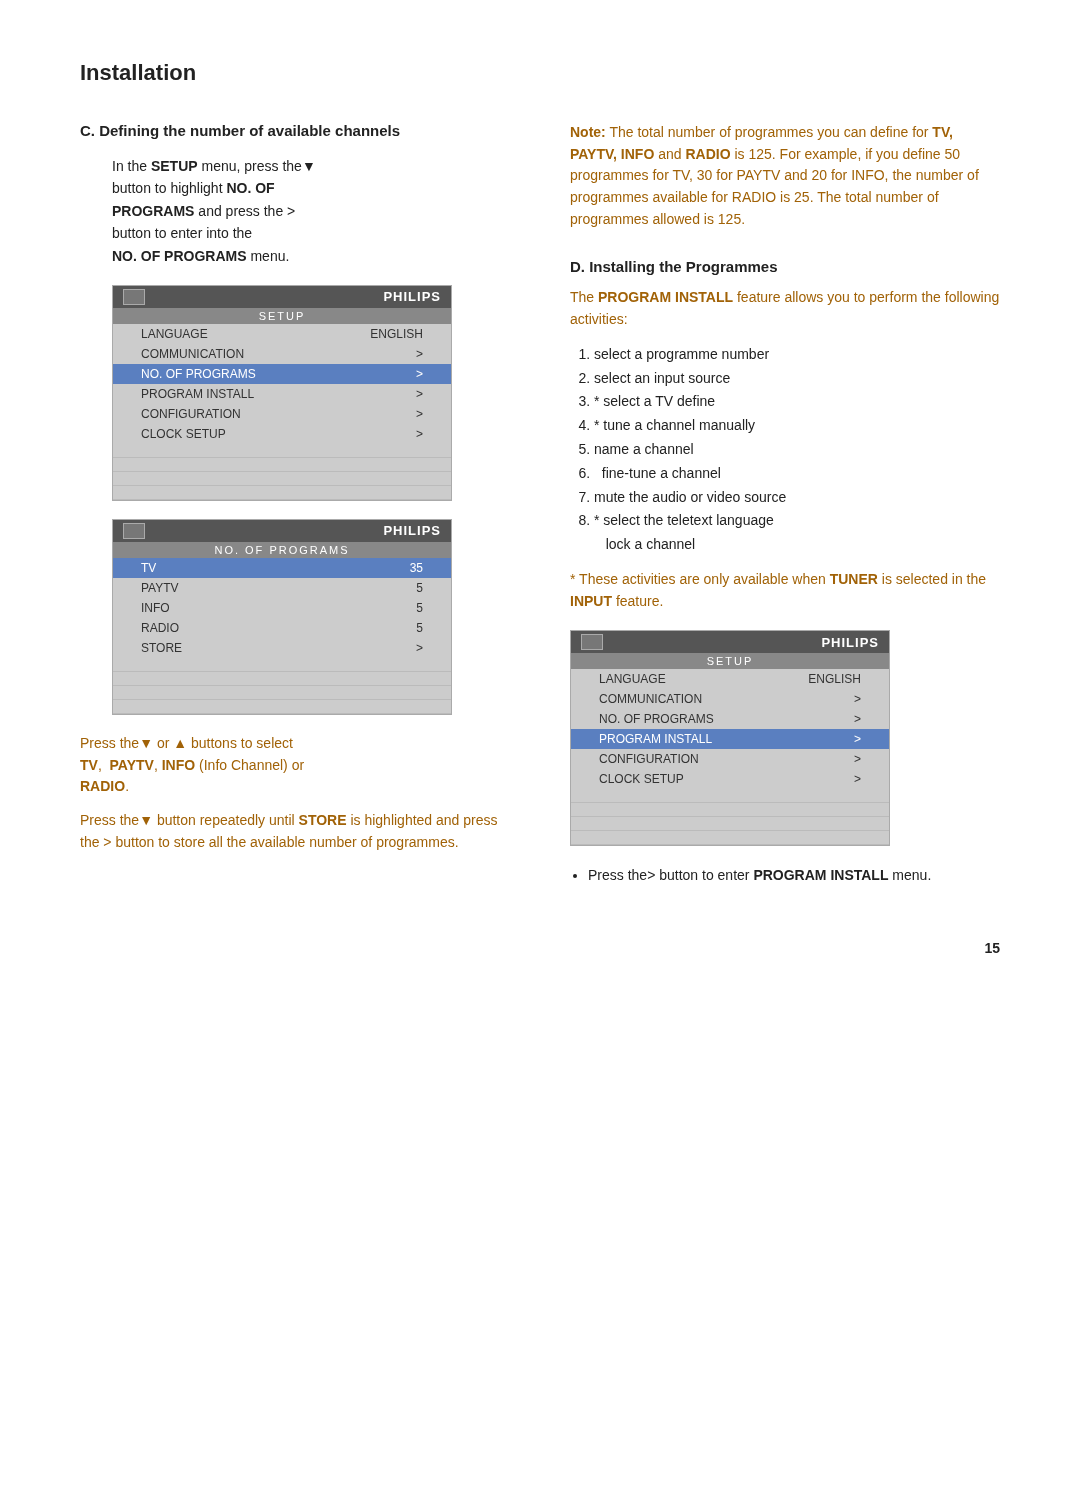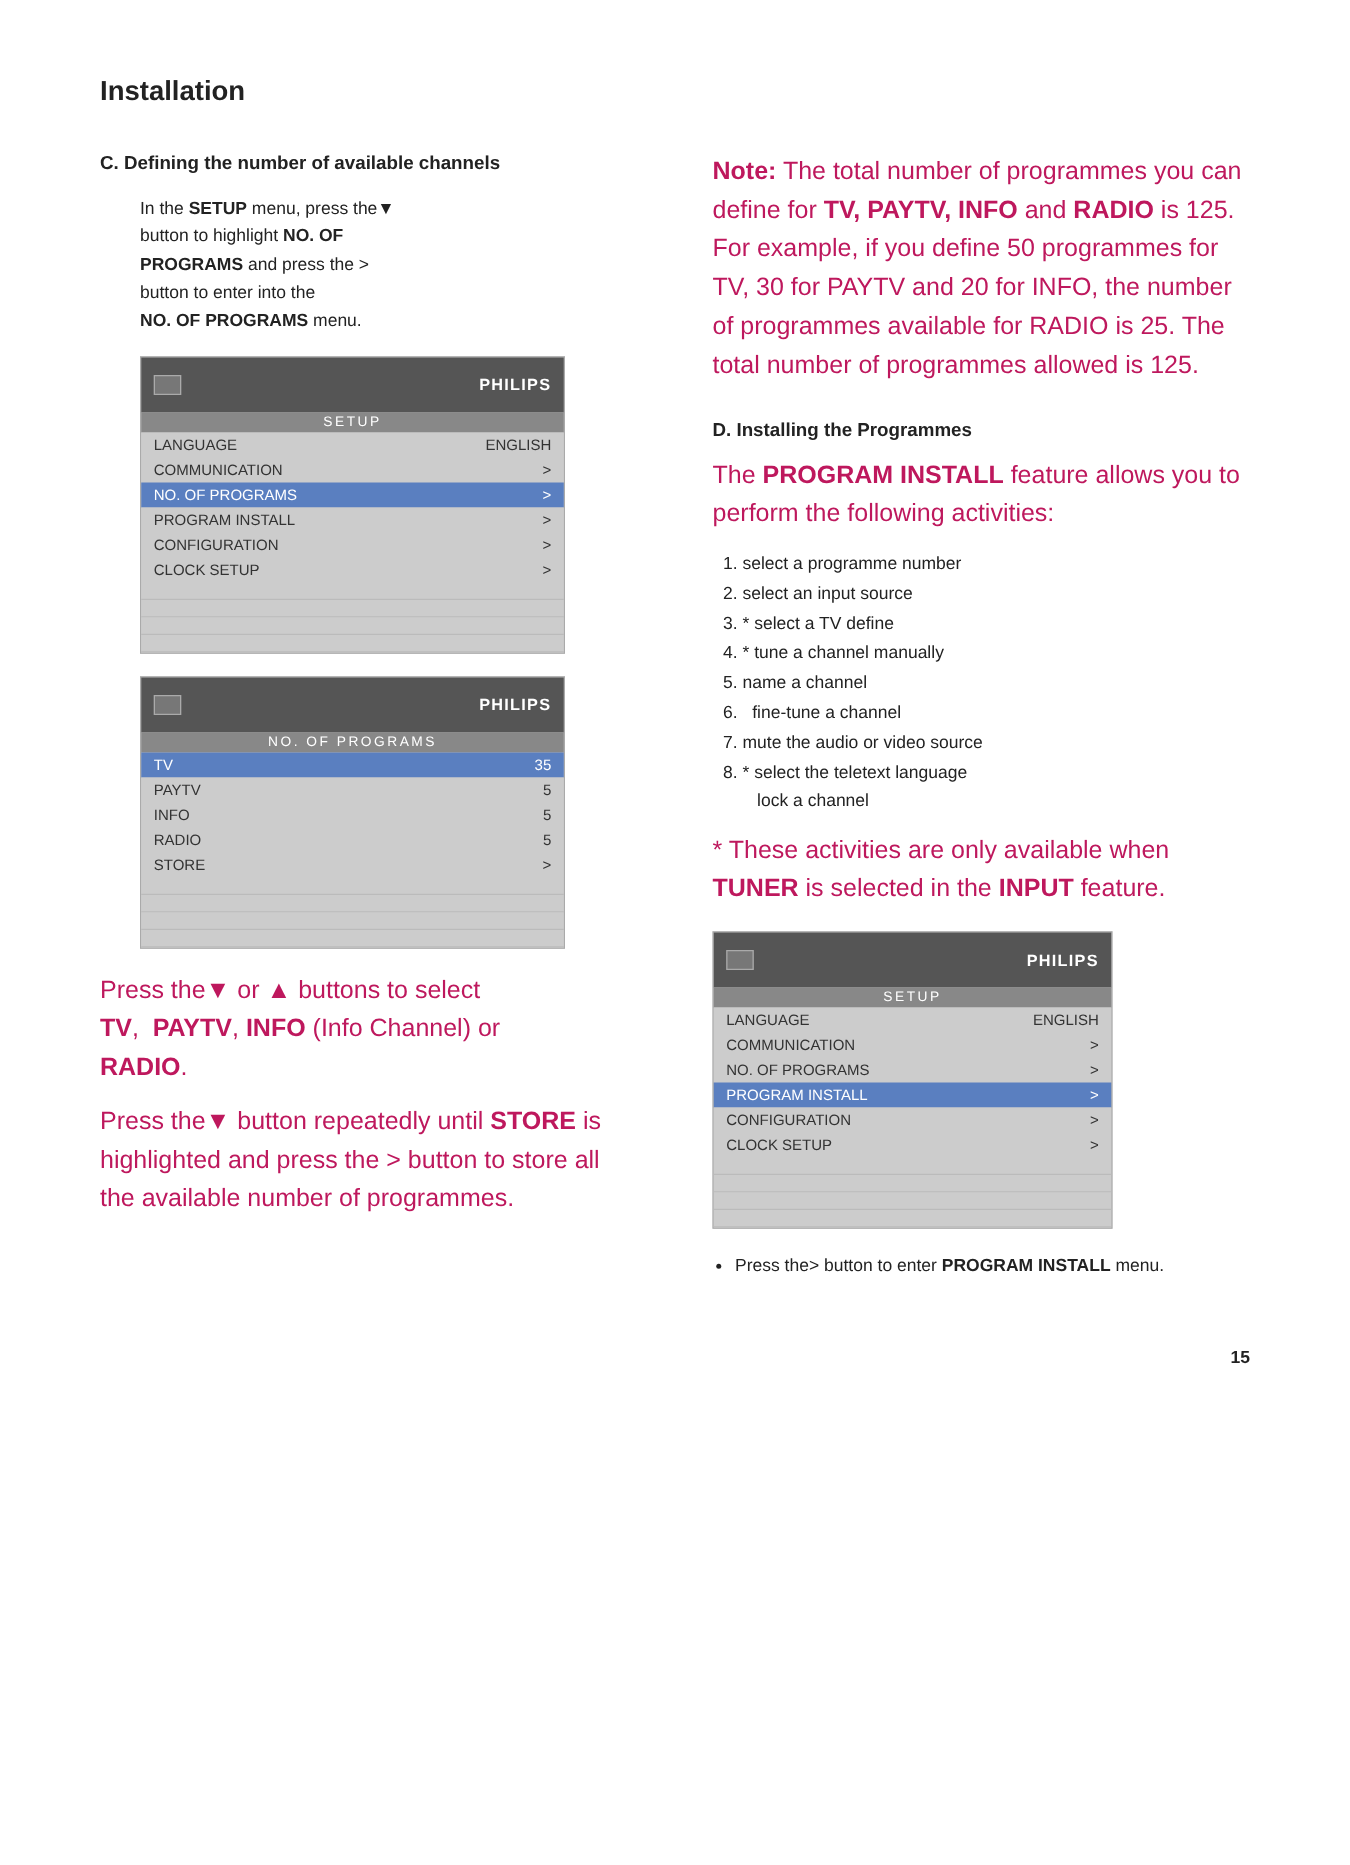--- a/index.html
+++ b/index.html
@@ -33,24 +33,24 @@
       flex: 1;
     }
 
     h2 {
       font-size: 15px;
       font-weight: bold;
       margin-bottom: 12px;
     }
 
     p {
-      font-size: 20px;
+      font-size: 14px;
       line-height: 1.55;
       margin-bottom: 12px;
-      color: #be185d;
+      color: #a16207;
     }
 
     .indent-block {
       margin: 16px 0 16px 32px;
       font-size: 14px;
       line-height: 1.6;
     }
 
     .bold { font-weight: bold; }
 
@@ -62,21 +62,21 @@
       margin: 18px 0 18px 32px;
       font-size: 12px;
     }
 
     .menu-header {
       background: #555;
       color: #fff;
       display: flex;
       justify-content: space-between;
       align-items: center;
-      padding: 14px 10px;
+      padding: 3px 10px;
     }
 
     .menu-header .brand {
       font-weight: bold;
       font-size: 13px;
       letter-spacing: 1px;
     }
 
     .menu-header .tv-icon {
       width: 22px;
@@ -93,21 +93,21 @@
       padding: 2px 0;
       font-size: 11px;
       letter-spacing: 2px;
       text-transform: uppercase;
     }
 
     .menu-row {
       display: flex;
       justify-content: space-between;
       align-items: center;
-      padding: 3px 10px;
+      padding: 3px 28px;
       background: #ccc;
       border-bottom: none;
       font-size: 12px;
       color: #333;
       text-transform: uppercase;
     }
 
     .menu-row.highlighted {
       background: #5a7fc0;
       color: #fff;

